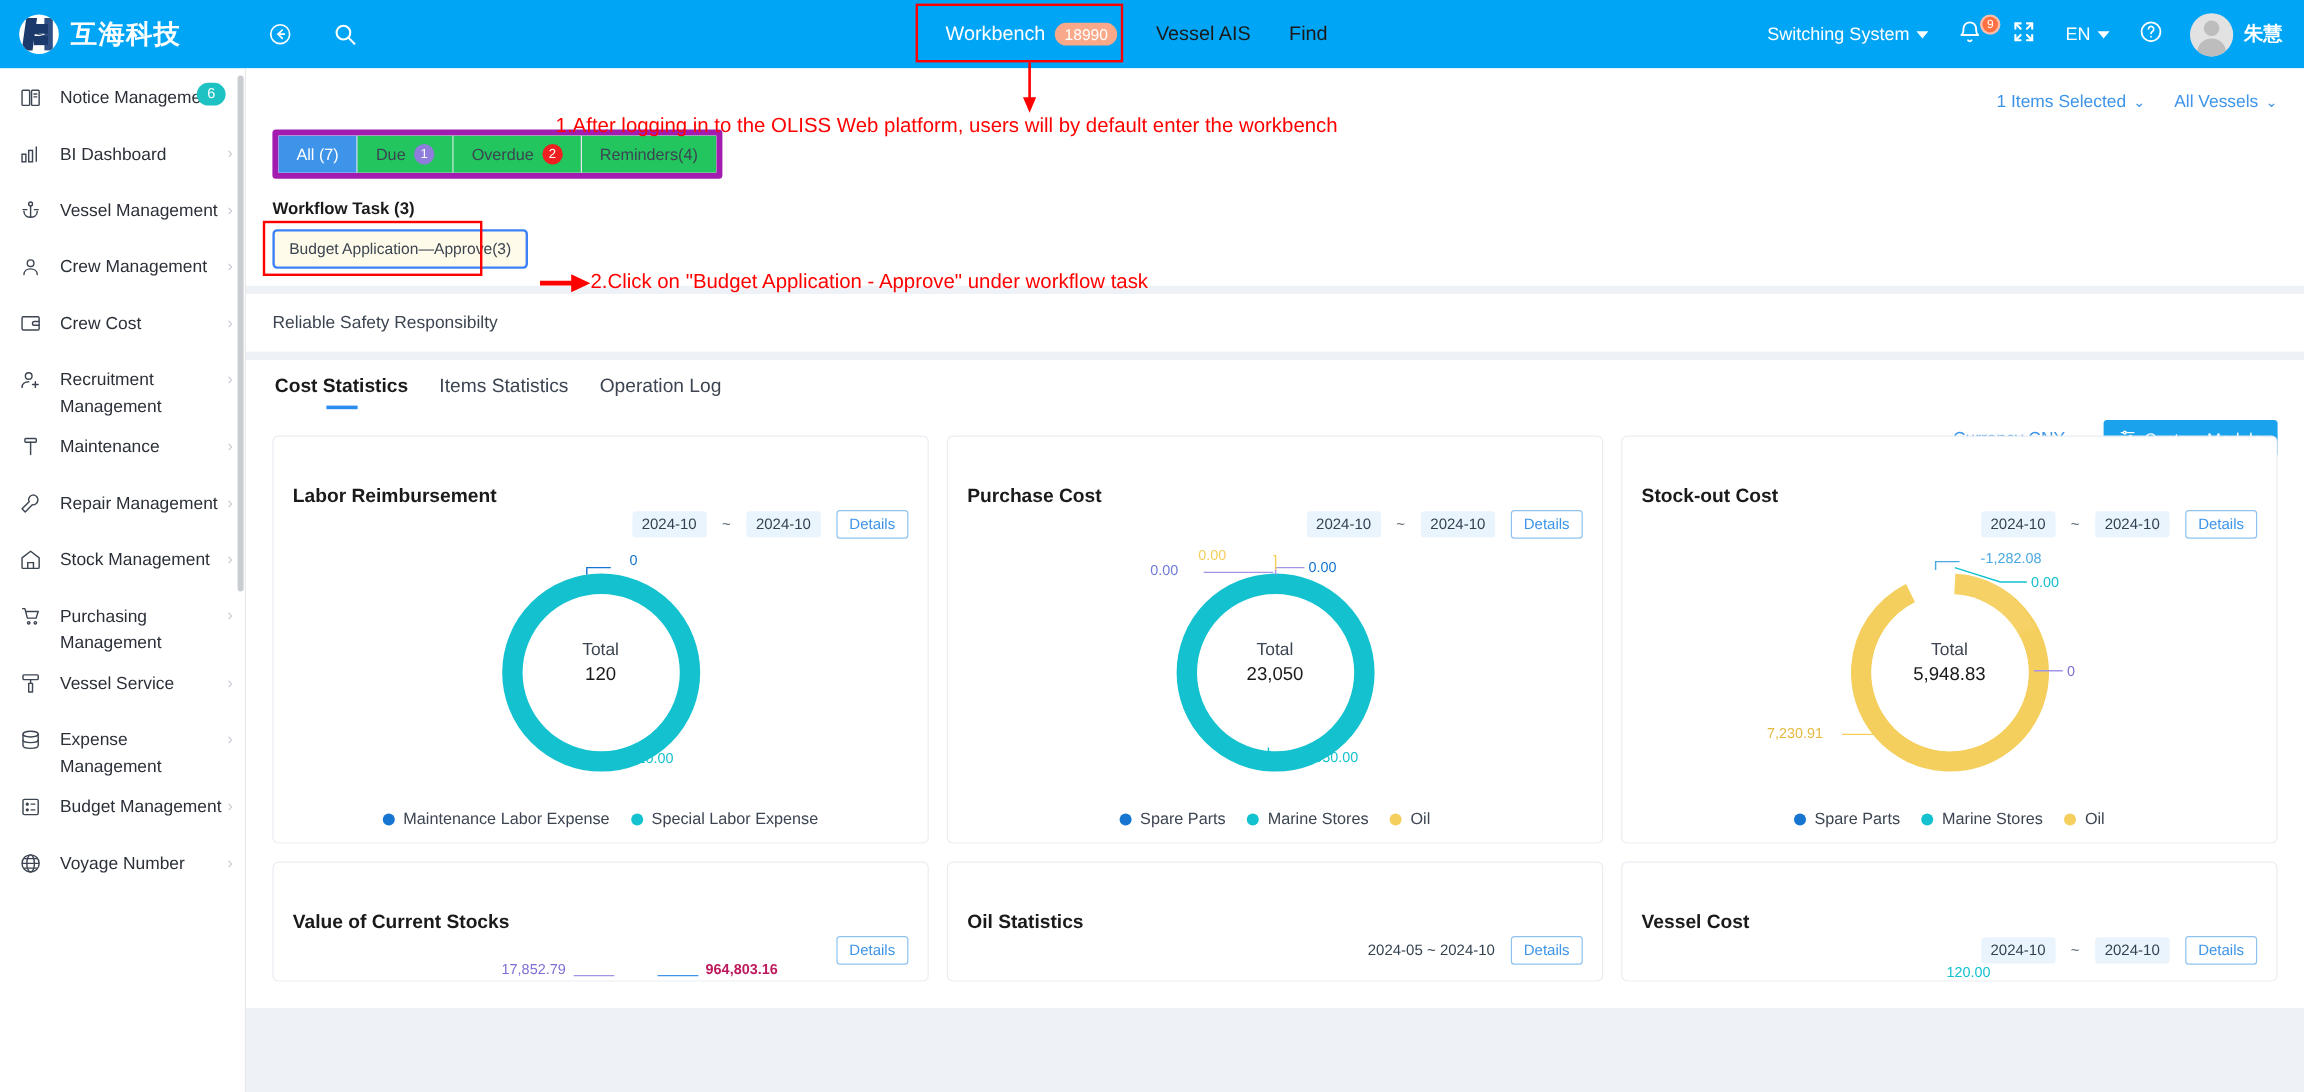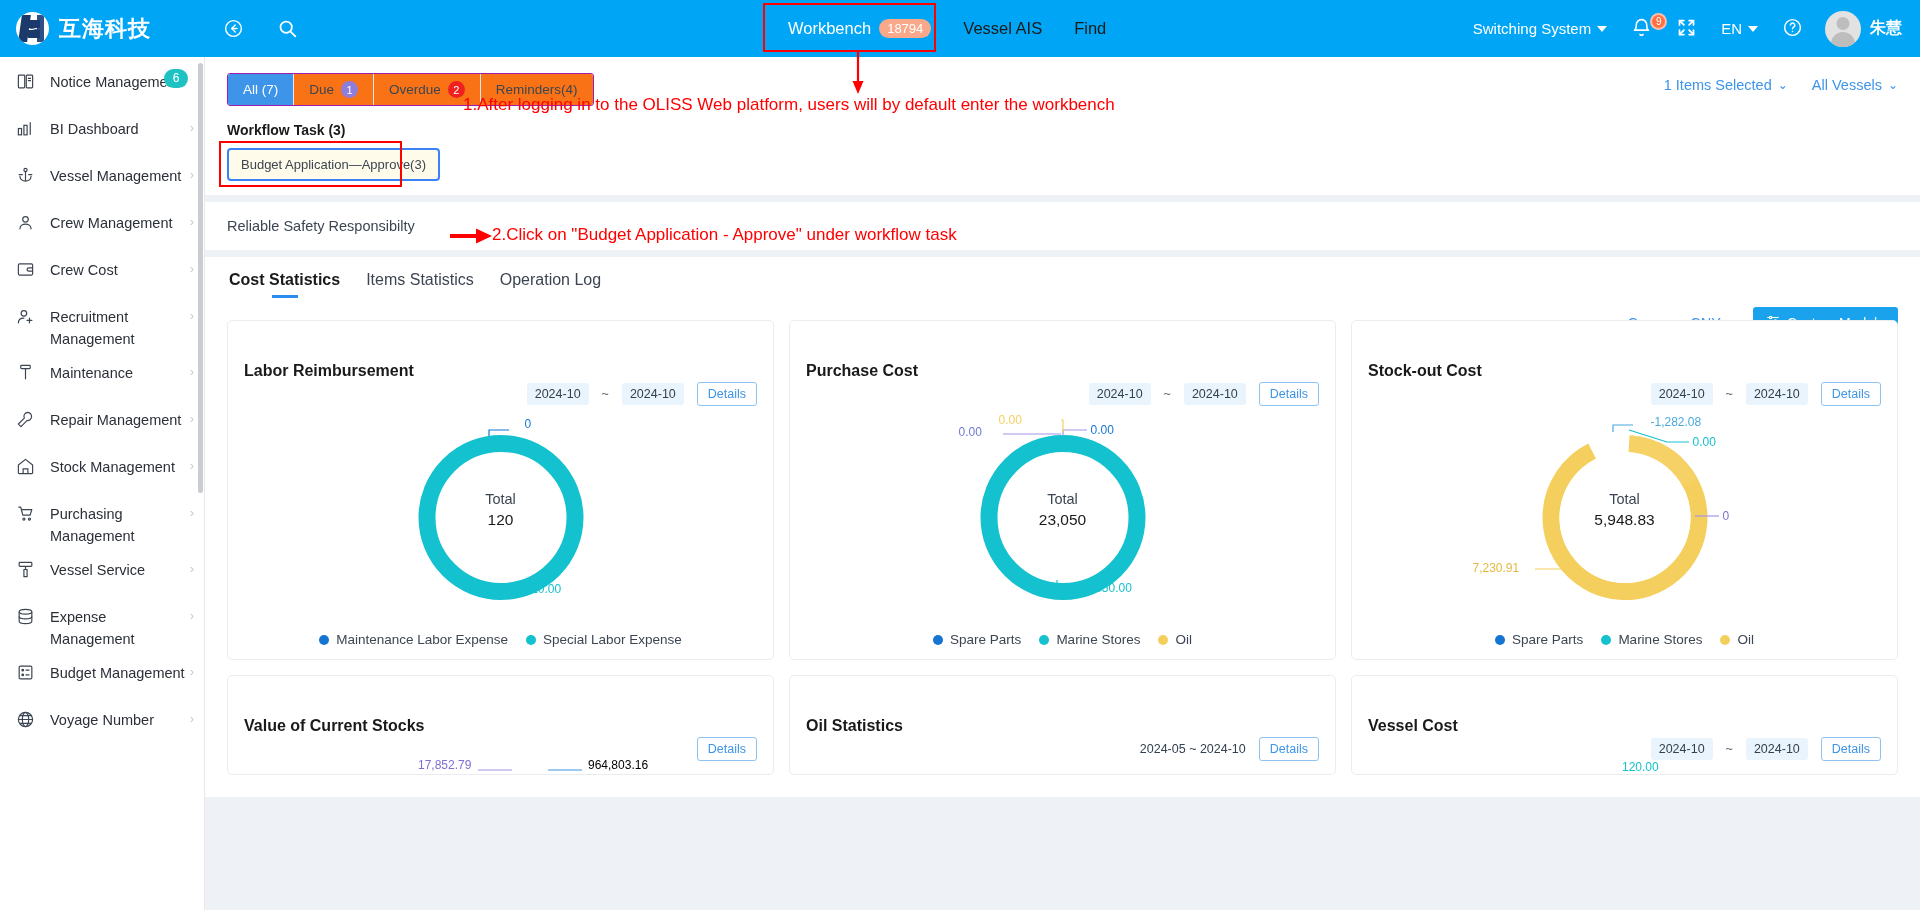--- a/index.html
+++ b/index.html
@@ -161,25 +161,25 @@
     cursor: pointer;
   }
   .tab-main.active::after {
     content: ""; position: absolute; left: 0; right: 0; bottom: 0;
     height: 3px; background: #2d8cf0;
   }
 
   .todo-panel { background: #fff; padding: 16px 22px 14px 22px; position: relative; }
   .filter-row { display: flex; align-items: center; }
   .seg {
-    display: flex; border: 1px solid #a21caf; border-radius: 3px; overflow: hidden;
+    display: flex; border: 5px solid #a21caf; border-radius: 3px; overflow: hidden; margin-top: 35px;
   }
   .seg-btn {
     padding: 0 15px; height: 31px; display: flex; align-items: center;
-    font-size: 13.5px; color: #3c4551; background: #f97316; cursor: pointer;
+    font-size: 13.5px; color: #3c4551; background: #22c55e; cursor: pointer;
     border-right: 1px solid #e6e9ee; white-space: nowrap;
   }
   .seg-btn:last-child { border-right: none; }
   .seg-btn.active { background: #3d94e8; color: #fff; }
   .pill {
     display: inline-flex; align-items: center; justify-content: center;
     min-width: 17px; height: 17px; border-radius: 50%; color: #fff;
     font-size: 11px; margin-left: 7px; padding: 0 4px;
   }
   .pill.purple { background: #8e7ddb; }
@@ -315,21 +315,21 @@
     <span class="top-icon icon-search">
       <svg width="21" height="21" viewBox="0 0 24 24" fill="none" stroke="#fff" stroke-width="2">
         <circle cx="10.5" cy="10.5" r="6.5"></circle>
           <path d="M15.5 15.5L21 21" stroke-linecap="round"></path>
       </svg>
     </span>
 
     <div class="top-nav">
       <div class="nav-item">
         <span>Workbench</span>
-        <span class="nav-badge">18794</span>
+        <span class="nav-badge">18990</span>
       </div>
       <div class="nav-item dark">
         <span>Vessel AIS</span>
       </div>
       <div class="nav-item dark">
         <span>Find</span>
       </div>
     </div>
     <div class="nav-highlight"></div>
 
@@ -777,21 +777,21 @@
               <button class="details-btn">Details</button>
             </span>
           </div>
           <svg width="60" height="14" style="position:absolute;left:248px;top:86px;">
             <path d="M2 8 L36 8" fill="none" stroke="#a394e8" stroke-width="1.2"></path>
           </svg>
           <span class="lower-num" style="left:190px;top:82px;color:#7d6fd4;">17,852.79</span>
           <svg width="60" height="14" style="position:absolute;left:318px;top:86px;">
             <path d="M2 8 L36 8" fill="none" stroke="#3d94e8" stroke-width="1.2"></path>
           </svg>
-          <span class="lower-num" style="left:360px;top:82px;color:#000000;">964,803.16</span>
+          <span class="lower-num" style="left:360px;top:82px;color:#be185d;font-weight:bold;">964,803.16</span>
         </div>
 
         <div class="card card-lower">
           <div class="card-head">
             <span class="card-title">Oil Statistics</span>
             <span class="card-tools">
               <span class="date-plain">2024-05 ~ 2024-10</span>
               <button class="details-btn">Details</button>
             </span>
           </div>

